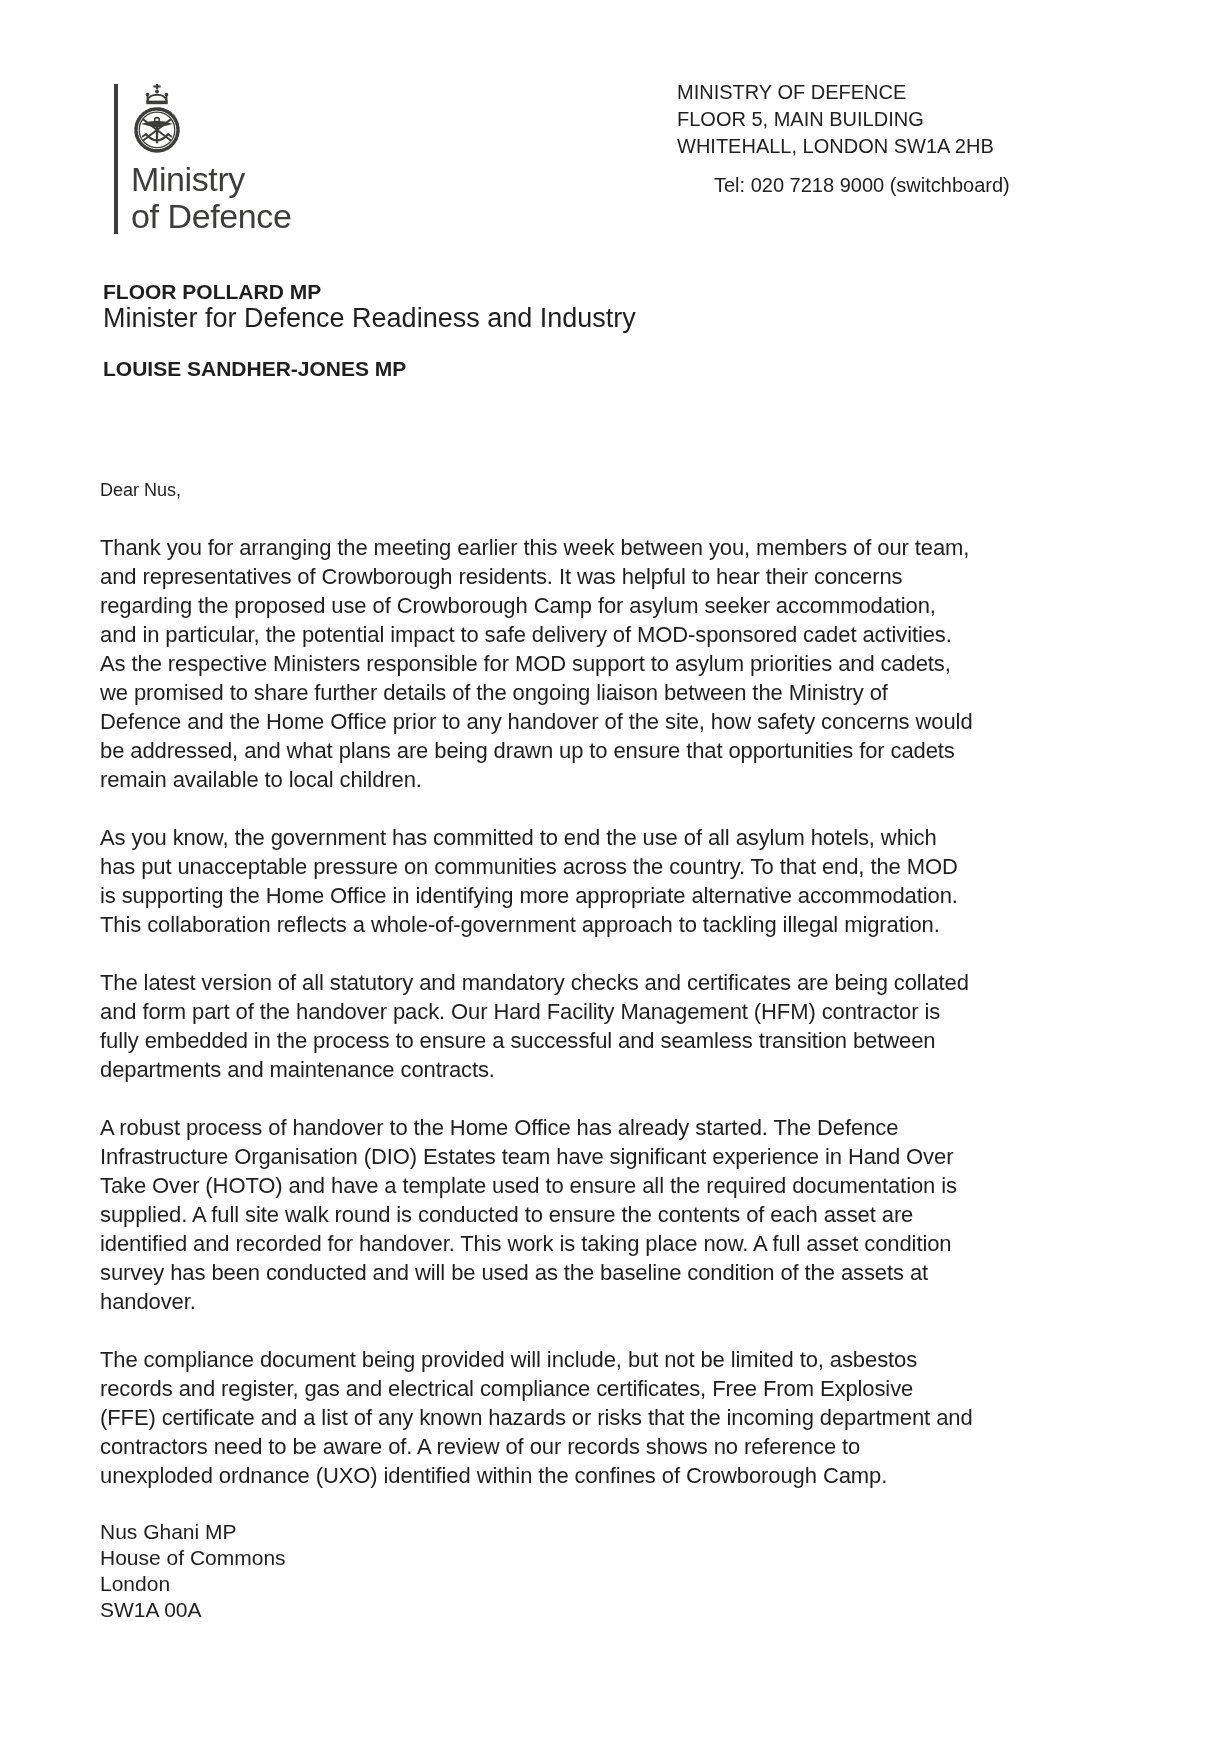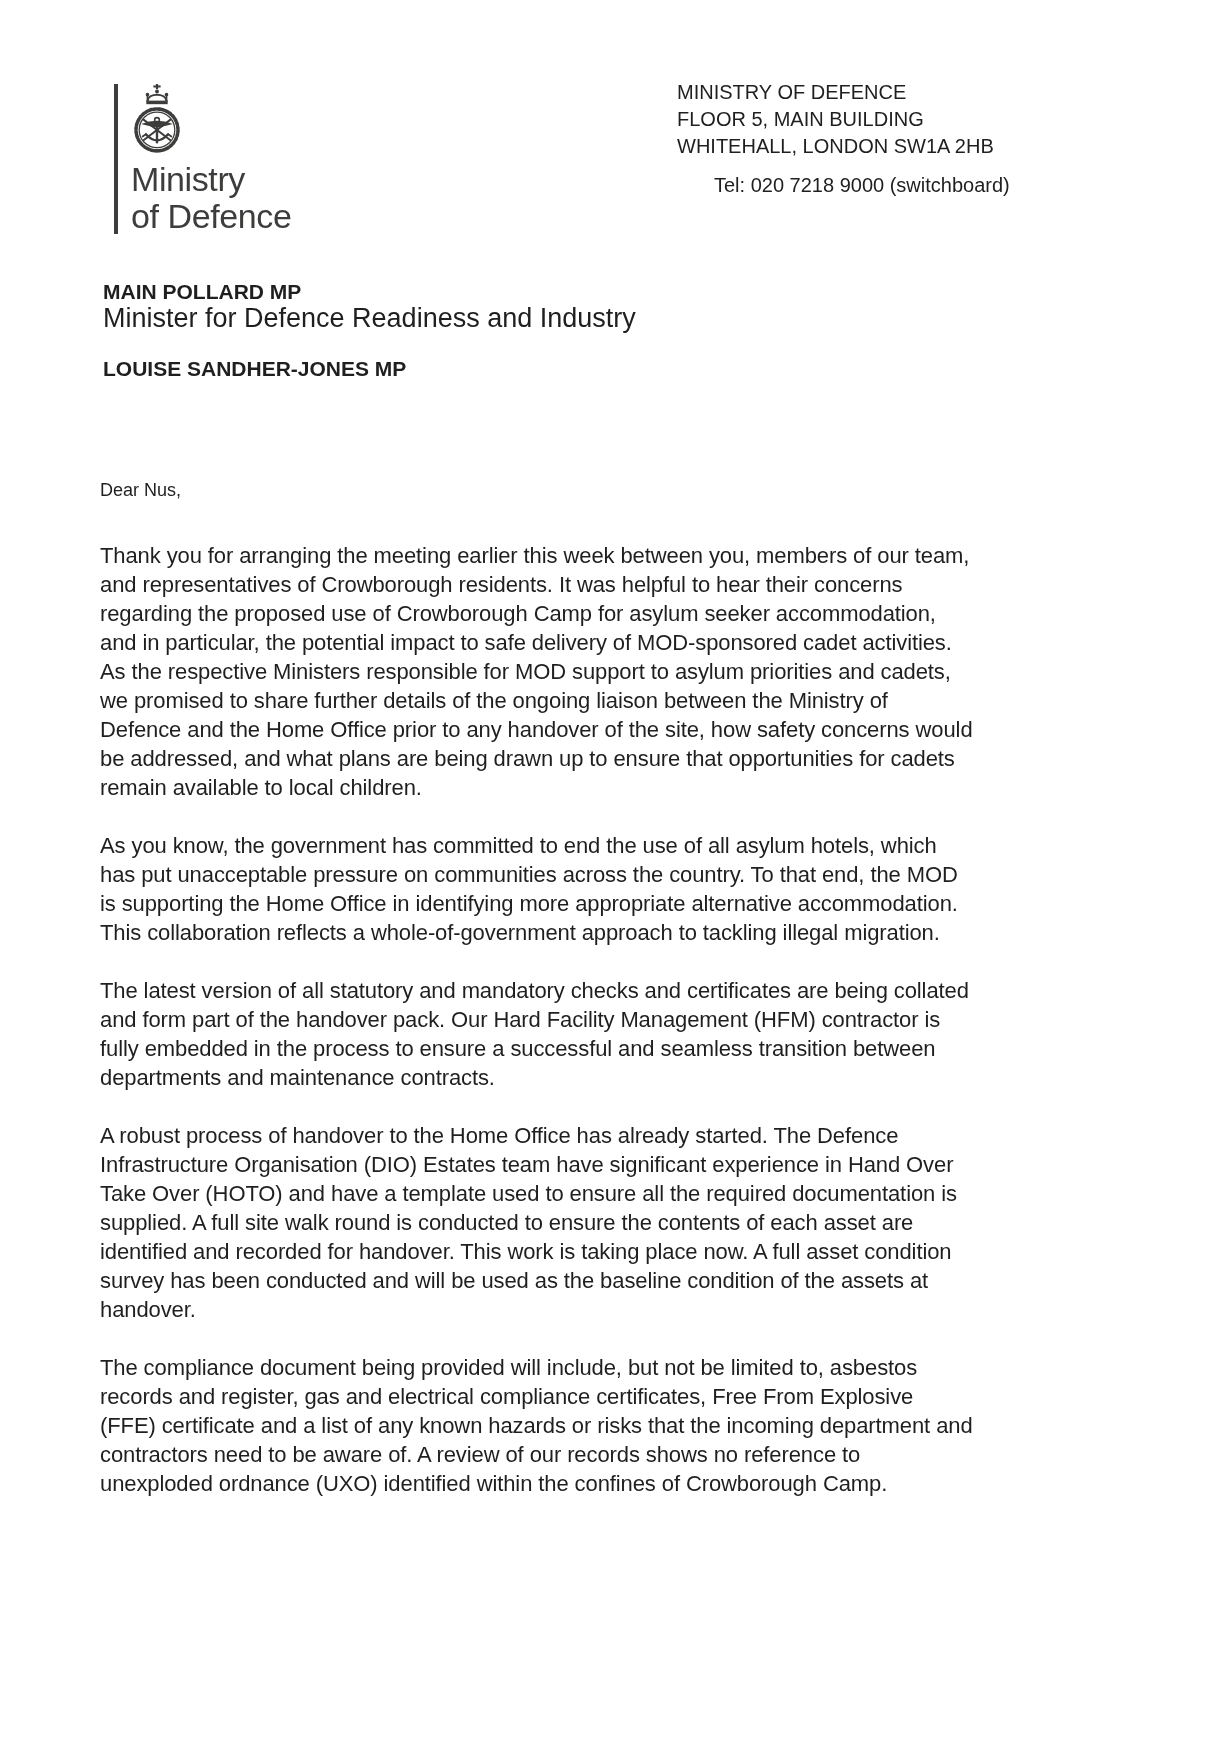--- a/index.html
+++ b/index.html
@@ -32,21 +32,21 @@
   .sig-block{margin-bottom:23px;}
   .date-line{
     margin-top:55px;font-size:22px;line-height:29px;
     width:985px;text-align:right;
   }
   .salutation{margin-top:94px;font-size:18px;line-height:29px;}
   .para{
     margin:0 0 29px 0;font-size:22px;line-height:29px;
     white-space:pre;letter-spacing:-0.1px;
   }
-  .para.first{margin-top:36px;}
+  .para.first{margin-top:28px;}
   .recipient{
     font-size:21px;line-height:26px;white-space:pre-line;
   }
 </style>
 </head>
 <body>
 
 <div class="page">
 
   <div class="logo">
@@ -86,21 +86,21 @@
   </div>
 
   <div class="addr">MINISTRY OF DEFENCE
 FLOOR 5, MAIN BUILDING
 WHITEHALL, LONDON SW1A 2HB</div>
   <div class="addr-tel">Tel: 020 7218 9000 (switchboard)</div>
 
   <div class="content">
 
     <div class="sig-block">
-      <div class="sig-name">MAIN POLLARD MP</div>
+      <div class="sig-name">FLOOR POLLARD MP</div>
       <div class="sig-title">Minister for Defence Readiness and Industry</div>
     </div>
 
     <div class="sig-block">
       <div class="sig-name">LOUISE SANDHER-JONES MP</div>
     </div>
 
 
     <div class="salutation">Dear Nus,</div>
 
@@ -127,15 +127,19 @@
 supplied. A full site walk round is conducted to ensure the contents of each asset are
 identified and recorded for handover. This work is taking place now. A full asset condition
 survey has been conducted and will be used as the baseline condition of the assets at
 handover.</p>
     <p class="para">The compliance document being provided will include, but not be limited to, asbestos
 records and register, gas and electrical compliance certificates, Free From Explosive
 (FFE) certificate and a list of any known hazards or risks that the incoming department and
 contractors need to be aware of. A review of our records shows no reference to
 unexploded ordnance (UXO) identified within the confines of Crowborough Camp.</p>
 
+    <div class="recipient">Nus Ghani MP
+House of Commons
+London
+SW1A 00A</div>
   </div>
 
 </div>
 
 </body></html>

